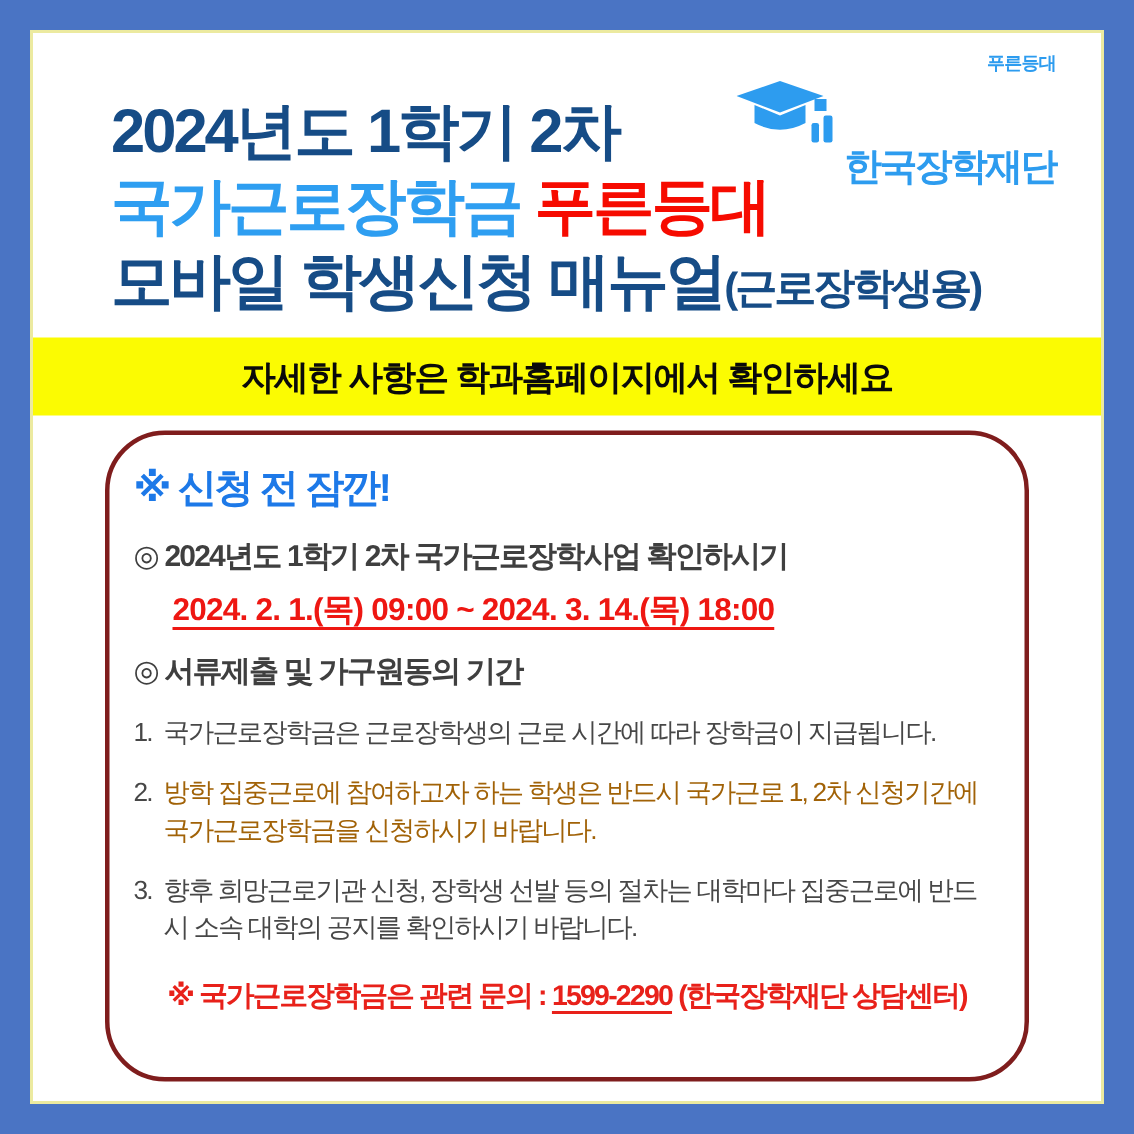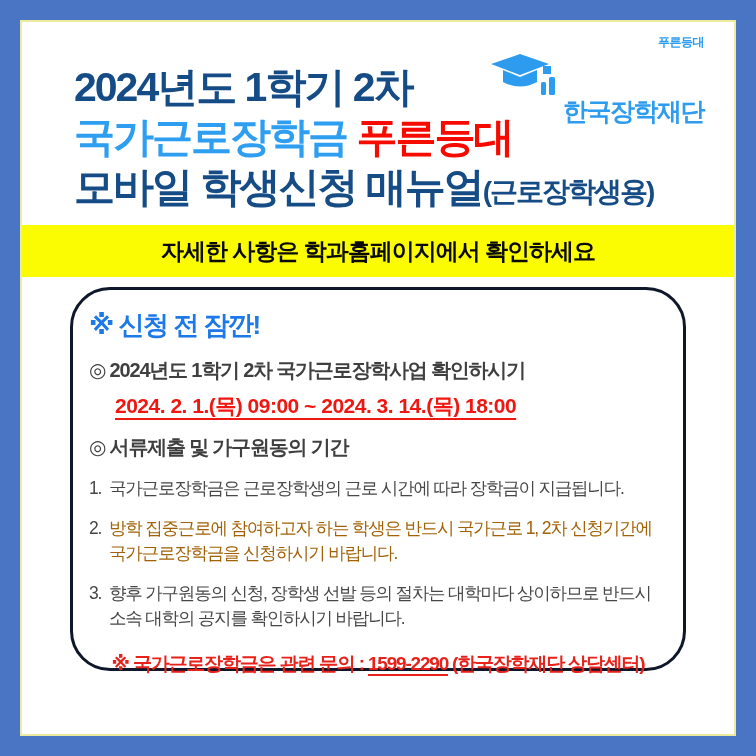--- a/index.html
+++ b/index.html
@@ -41,22 +41,22 @@
     font-size:25px;font-weight:700;color:#2d9cef;letter-spacing:-1.5px;margin-top:48px;
   }
   
   .banner{
     margin-top:8px;height:52px;background:#fbfb02;
     display:flex;align-items:center;justify-content:center;
     font-size:23px;font-weight:700;color:#0a0a0a;letter-spacing:-1px;
   }
   
   .notice-box{
-    margin:10px 48px 0 48px;height:384px;box-sizing:border-box;
-    border:3px solid #0f172a;border-radius:40px;
+    margin:10px 48px 0 48px;height:434px;box-sizing:border-box;
+    border:3px solid #7f1d1d;border-radius:40px;
     padding:14px 16px 0 16px;
   }
   .nb-heading{
     font-size:26px;font-weight:700;color:#1d79e8;
     letter-spacing:-1.5px;margin:4px 0 0 0;
   }
   .section-label{
     font-size:20px;font-weight:700;color:#3f3f3f;
     letter-spacing:-1.2px;white-space:nowrap;margin-top:14px;
   }
@@ -127,20 +127,20 @@
       <div class="nb-item">
         <span class="item-no">1.</span>
         <span class="item-text">국가근로장학금은 근로장학생의 근로 시간에 따라 장학금이 지급됩니다.</span>
       </div>
       <div class="nb-item red">
         <span class="item-no">2.</span>
         <span class="item-text">방학 집중근로에 참여하고자 하는 학생은 반드시 국가근로 1, 2차 신청기간에 국가근로장학금을 신청하시기 바랍니다.</span>
       </div>
       <div class="nb-item">
         <span class="item-no">3.</span>
-        <span class="item-text">향후 가구원동의 신청, 장학생 선발 등의 절차는 대학마다 상이하므로 반드시 소속 대학의 공지를 확인하시기 바랍니다.</span>
+        <span class="item-text">향후 희망근로기관 신청, 장학생 선발 등의 절차는 대학마다 집중근로에 반드시 소속 대학의 공지를 확인하시기 바랍니다.</span>
       </div>
 
       <div class="nb-contact"><span>※ 국가근로장학금은 관련 문의 : </span><span class="phone">1599-2290</span><span> (한국장학재단 상담센터)</span></div>
     </div>
 
   </div>
 </div>
 
 </body></html>

